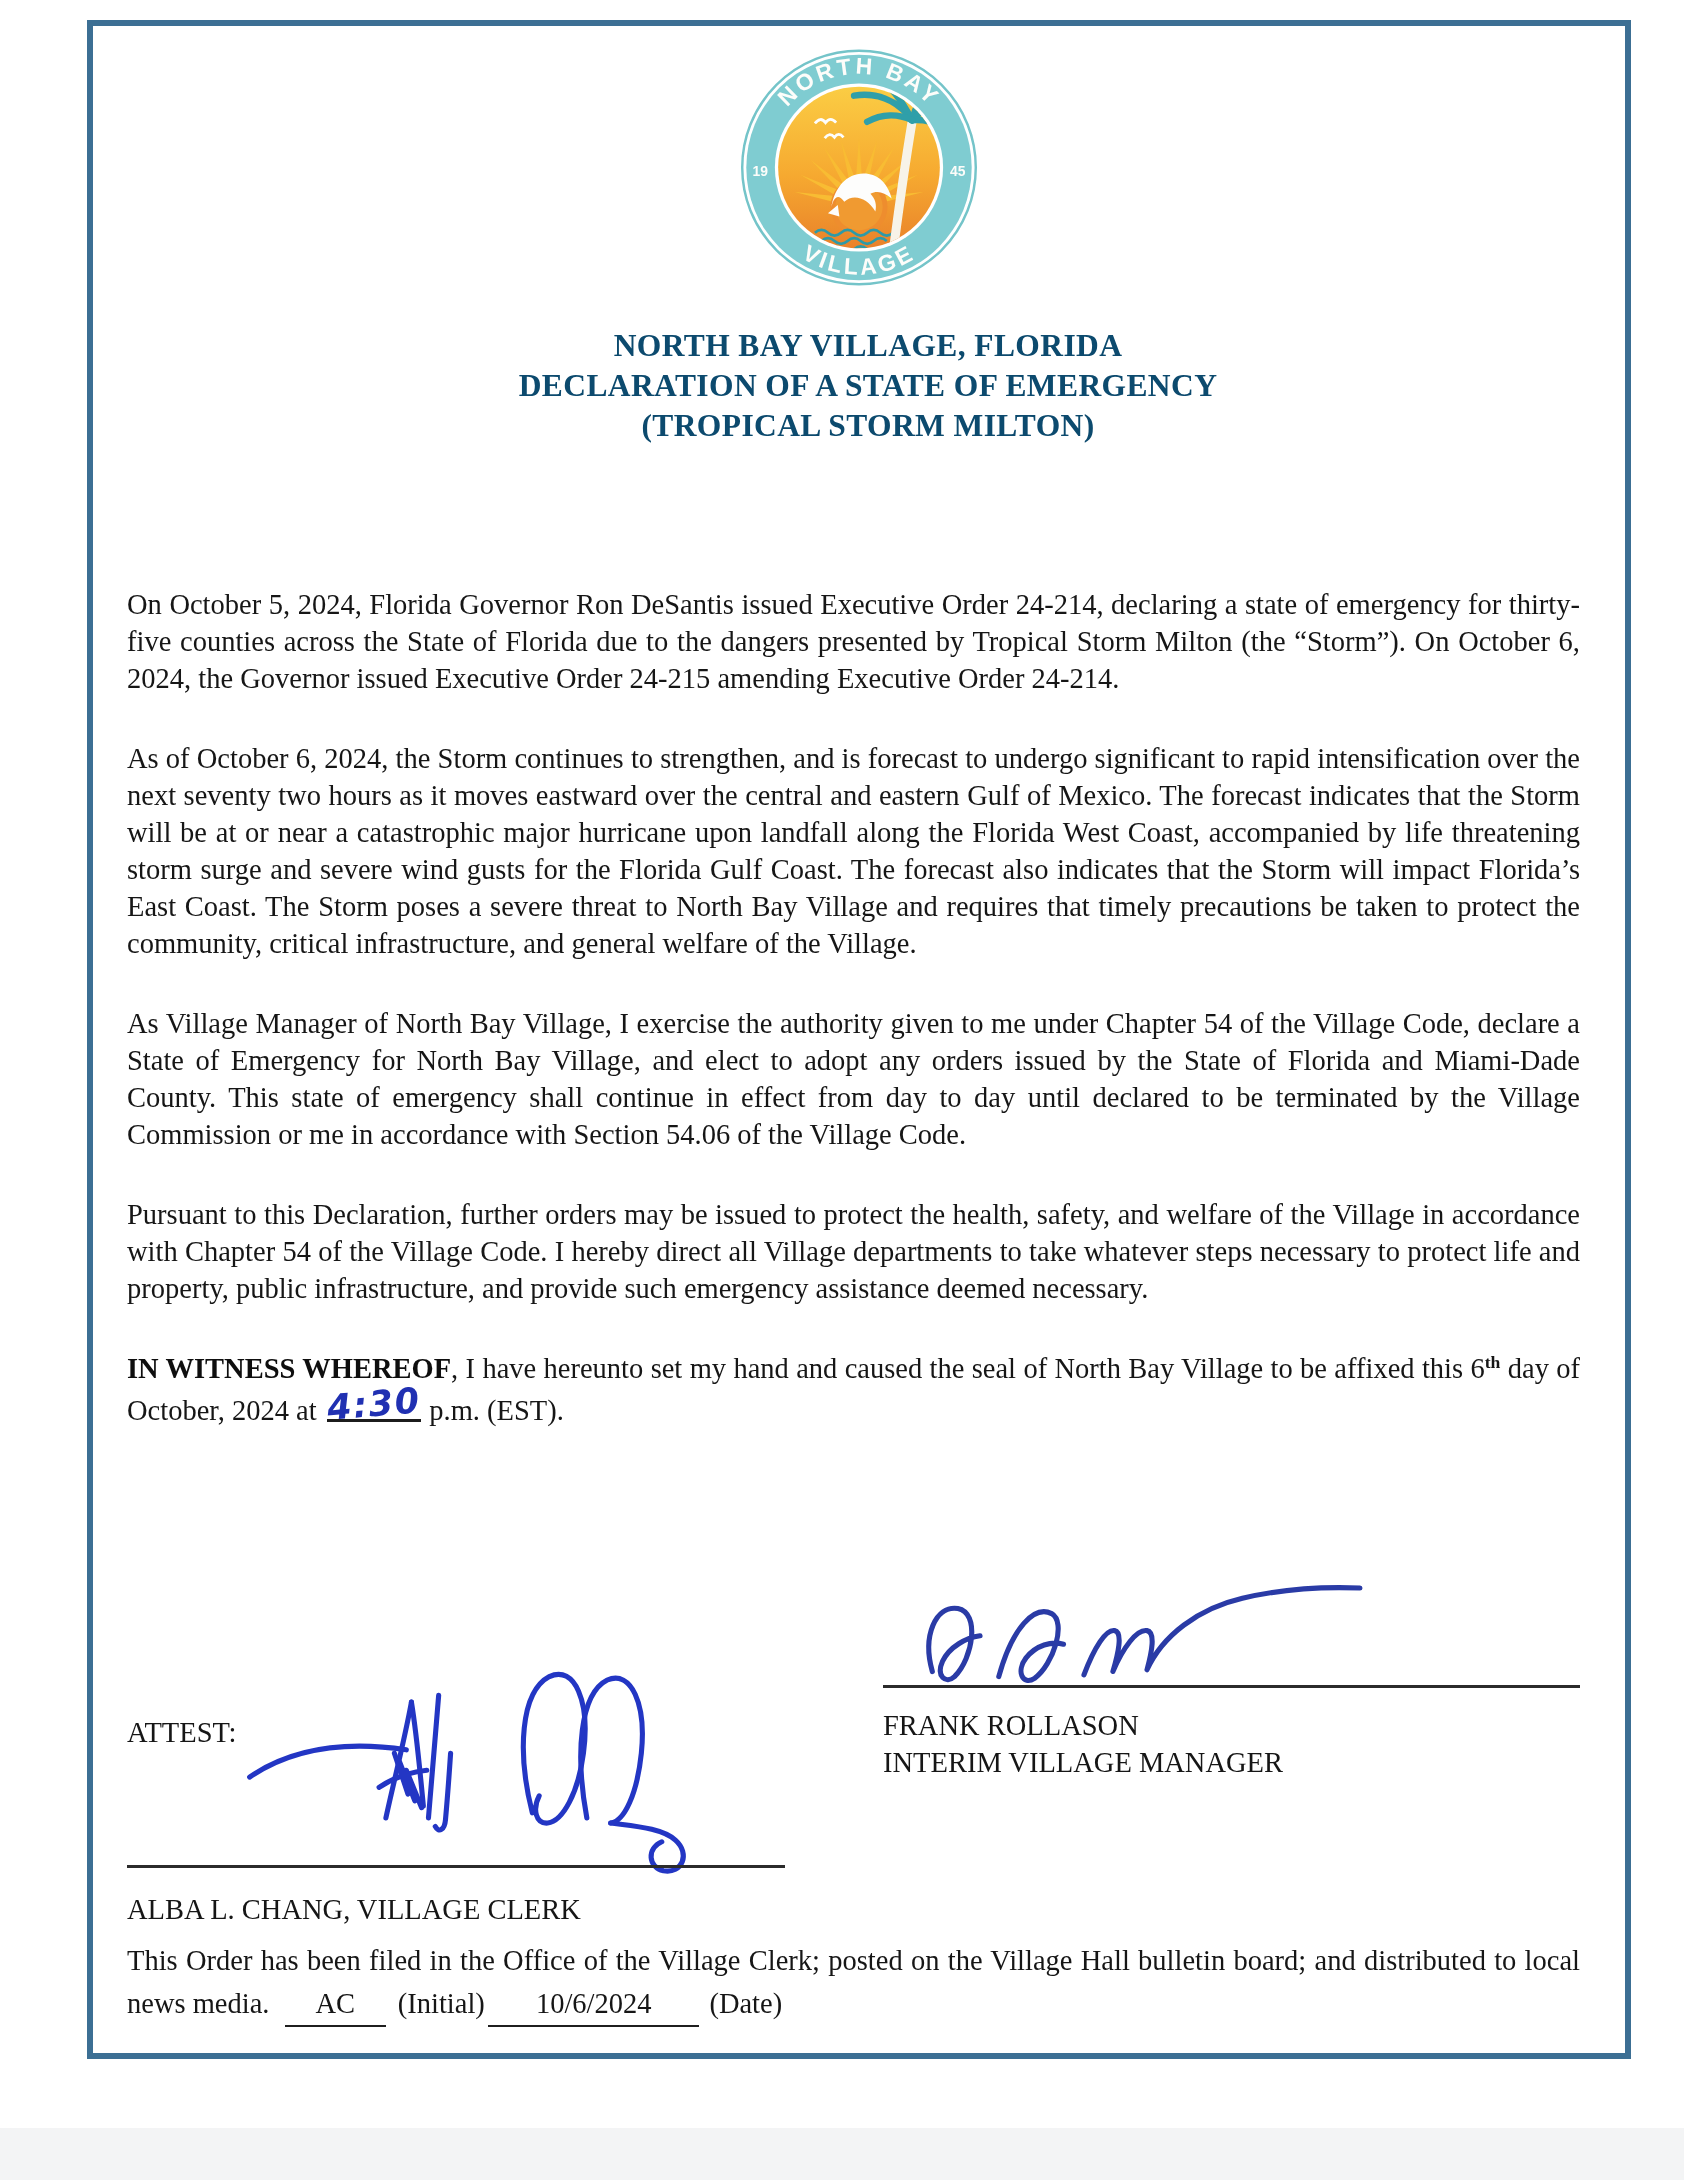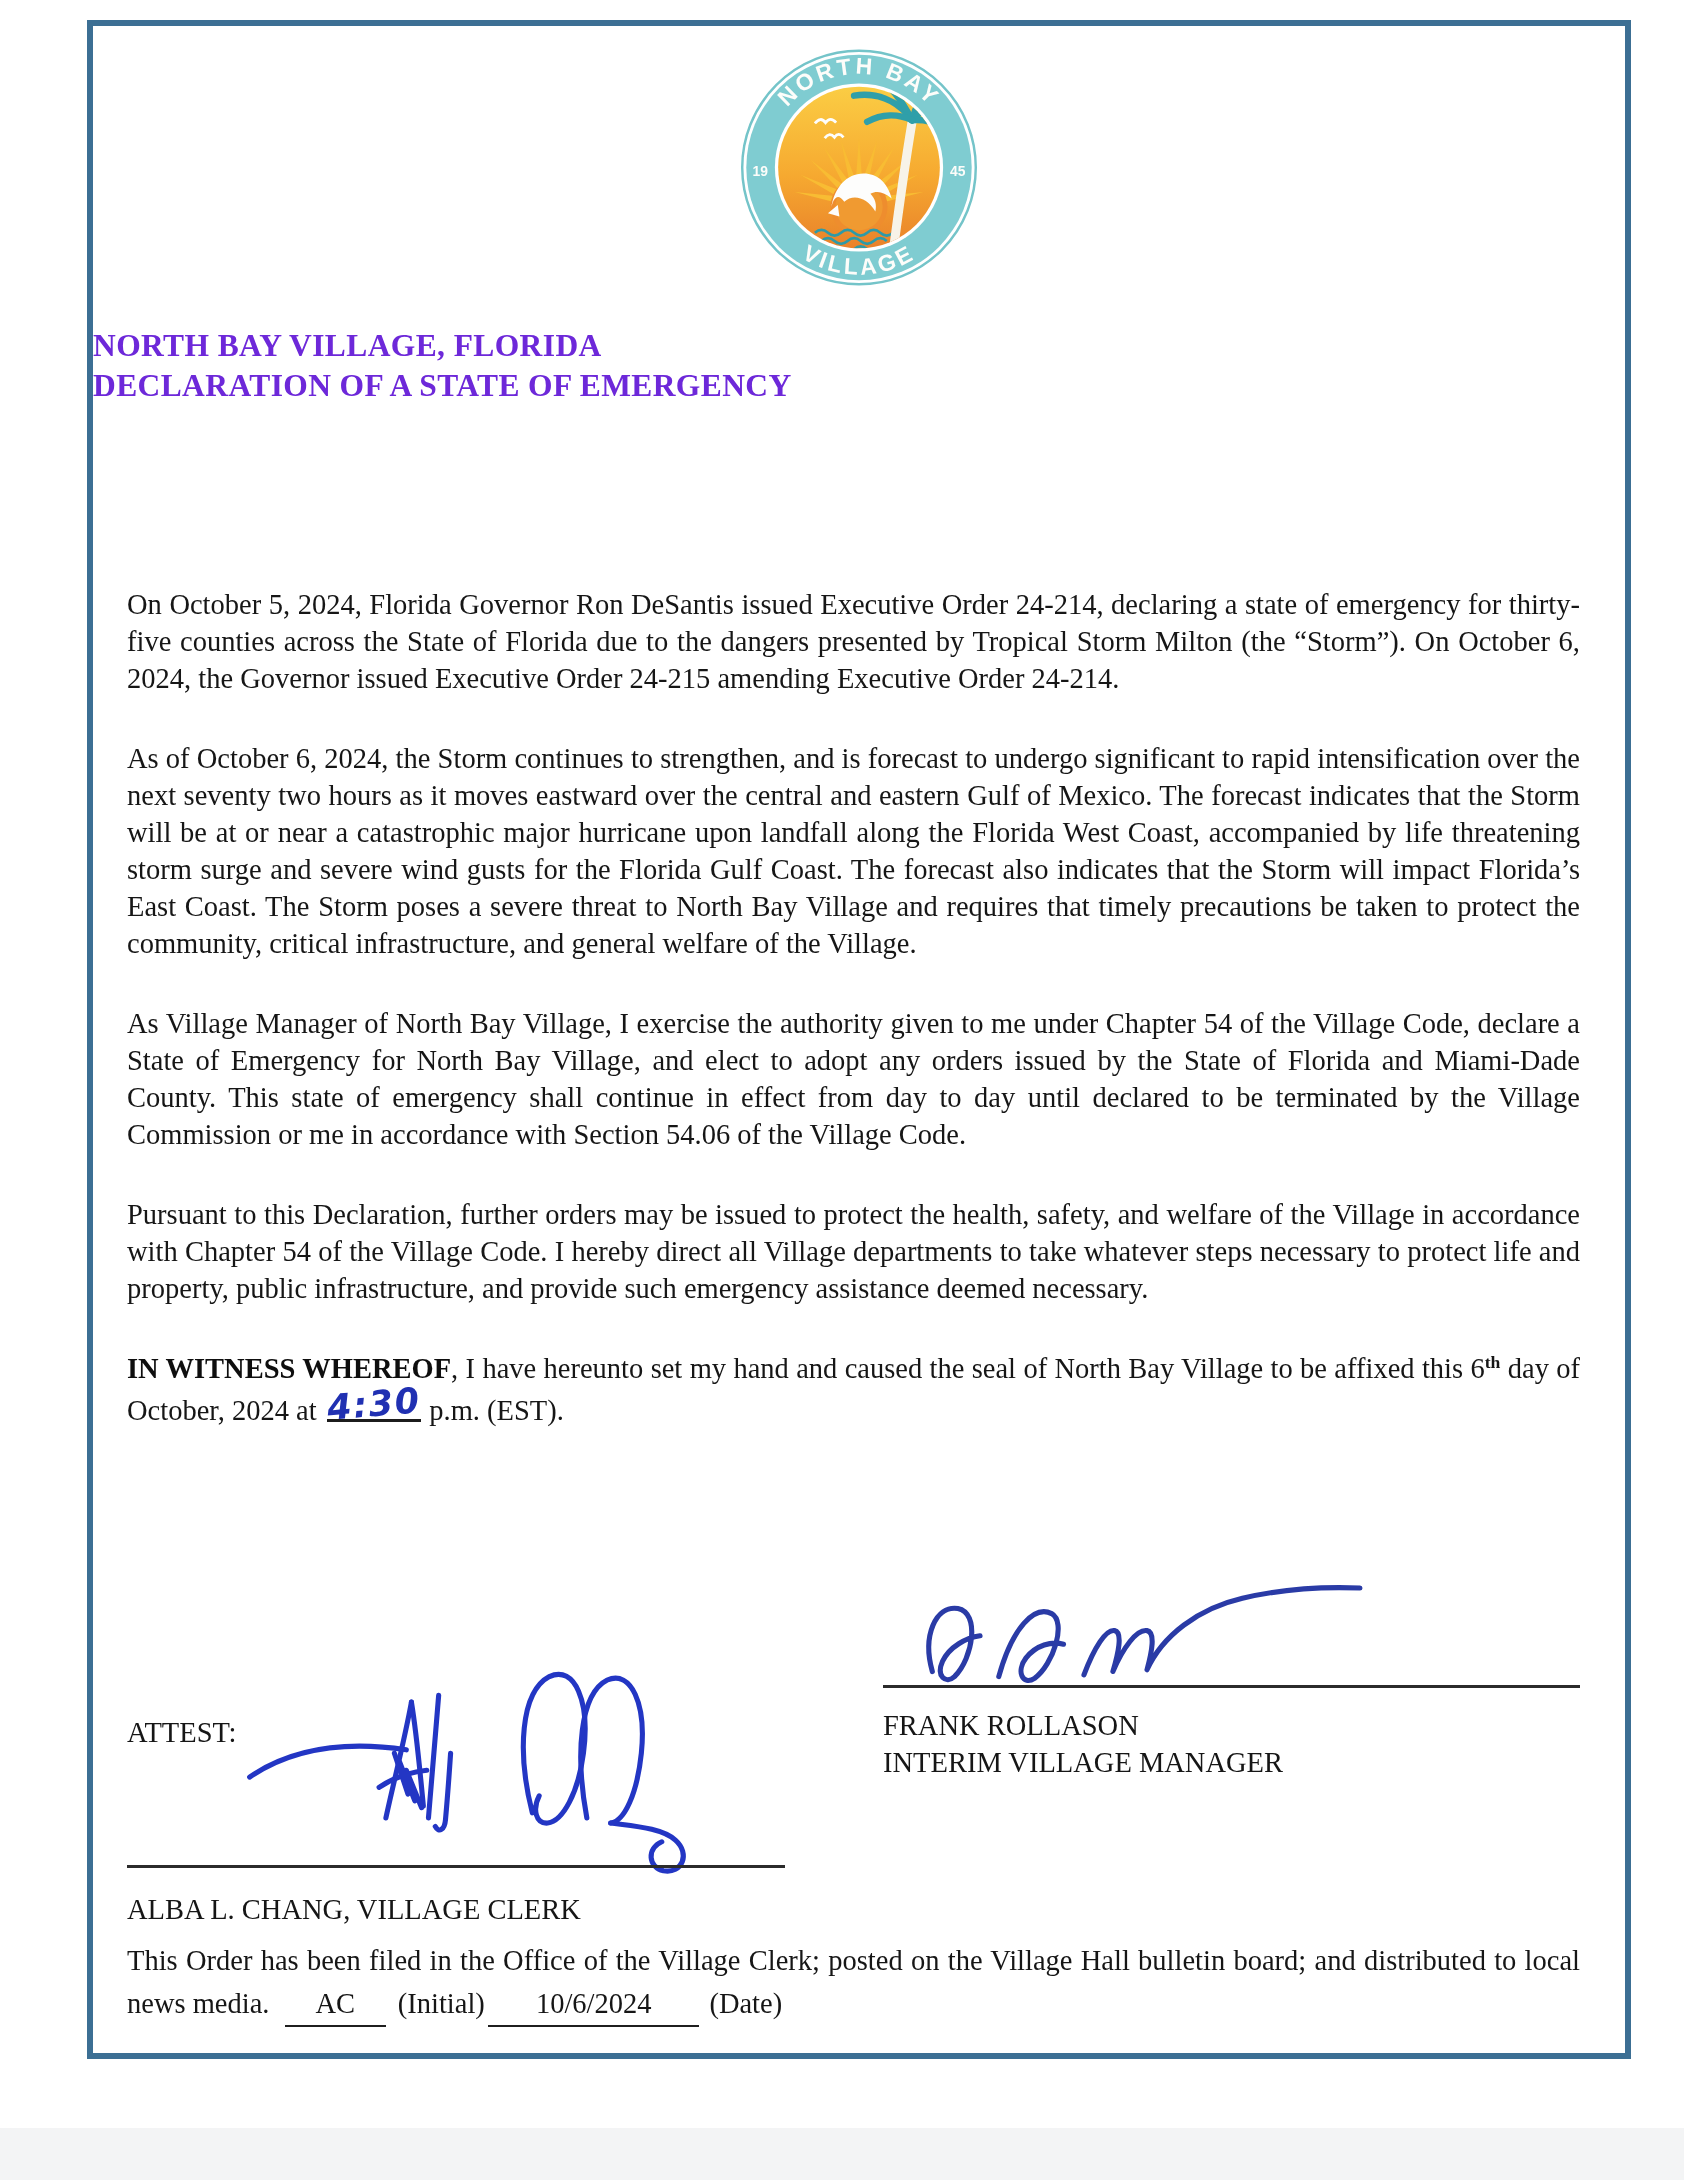--- a/index.html
+++ b/index.html
@@ -6,22 +6,22 @@
   .page{position:relative;width:1685px;height:2181px;background:#ffffff;overflow:hidden;
         font-family:"Liberation Serif",serif;color:#161616;}
   .frame{position:absolute;left:87px;top:20.4px;width:1544px;height:2039px;
          border:6.8px solid #3c6f94;box-sizing:border-box;background:#fff;}
   .scan-band{position:absolute;left:0;bottom:0;width:100%;height:53px;background:#f3f4f5;}
 
   
   .seal-wrap{position:absolute;top:19px;left:50%;transform:translateX(-50%);}
 
   
-  .title{position:absolute;top:300px;left:0;right:0;text-align:left;
-         font-weight:700;font-size:31.5px;line-height:40px;letter-spacing:0.4px;color:#6d28d9;}
+  .title{position:absolute;top:300px;left:0;right:0;text-align:center;
+         font-weight:700;font-size:31.5px;line-height:40px;letter-spacing:0.4px;color:#0c4a6e;padding-left:18px;}
 
   
   .content{position:absolute;top:560px;left:34px;width:1453px;
            font-size:28.5px;line-height:37px;text-align:justify;}
   .content p{margin:0 0 43px 0;}
   .content sup{font-size:0.62em;vertical-align:super;line-height:0;font-weight:bold;}
   strong{font-weight:700;color:#0e0e0e;margin-top:40px;}
 
   .time-slot{display:inline-block;width:94px;height:32px;position:relative;
              border-bottom:3.4px solid #1c1c1c;margin:0 8.5px -1.7px 10.2px;vertical-align:baseline;}
@@ -129,20 +129,21 @@
           </text>
           <text x="29" y="161" font-size="17" text-anchor="middle">19</text>
           <text x="271" y="161" font-size="17" text-anchor="middle">45</text>
         </g>
       </svg>
     </div>
 
     <div class="title">
       <div>NORTH BAY VILLAGE, FLORIDA</div>
       <div>DECLARATION OF A STATE OF EMERGENCY</div>
+      <div>(TROPICAL STORM MILTON)</div>
     </div>
 
     <div class="content">
       <p>On October 5, 2024, Florida Governor Ron DeSantis issued Executive Order 24-214, declaring a state of emergency for thirty-five counties across the State of Florida due to the dangers presented by Tropical Storm Milton (the “Storm”). On October 6, 2024, the Governor issued Executive Order 24-215 amending Executive Order 24-214.</p>
       <p>As of October 6, 2024, the Storm continues to strengthen, and is forecast to undergo significant to rapid intensification over the next seventy two hours as it moves eastward over the central and eastern Gulf of Mexico. The forecast indicates that the Storm will be at or near a catastrophic major hurricane upon landfall along the Florida West Coast, accompanied by life threatening storm surge and severe wind gusts for the Florida Gulf Coast. The forecast also indicates that the Storm will impact Florida’s East Coast. The Storm poses a severe threat to North Bay Village and requires that timely precautions be taken to protect the community, critical infrastructure, and general welfare of the Village.</p>
       <p>As Village Manager of North Bay Village, I exercise the authority given to me under Chapter 54 of the Village Code, declare a State of Emergency for North Bay Village, and elect to adopt any orders issued by the State of Florida and Miami-Dade County. This state of emergency shall continue in effect from day to day until declared to be terminated by the Village Commission or me in accordance with Section 54.06 of the Village Code.</p>
       <p>Pursuant to this Declaration, further orders may be issued to protect the health, safety, and welfare of the Village in accordance with Chapter 54 of the Village Code. I hereby direct all Village departments to take whatever steps necessary to protect life and property, public infrastructure, and provide such emergency assistance deemed necessary.</p>
       <p><strong>IN WITNESS WHEREOF</strong><span>, I have hereunto set my hand and caused the seal of North Bay Village to be affixed this 6</span><sup>th</sup><span> day of October, 2024 at</span><span class="time-slot"><span class="time-hand">4:30</span></span><span>p.m. (EST).</span></p>
     </div>
 

